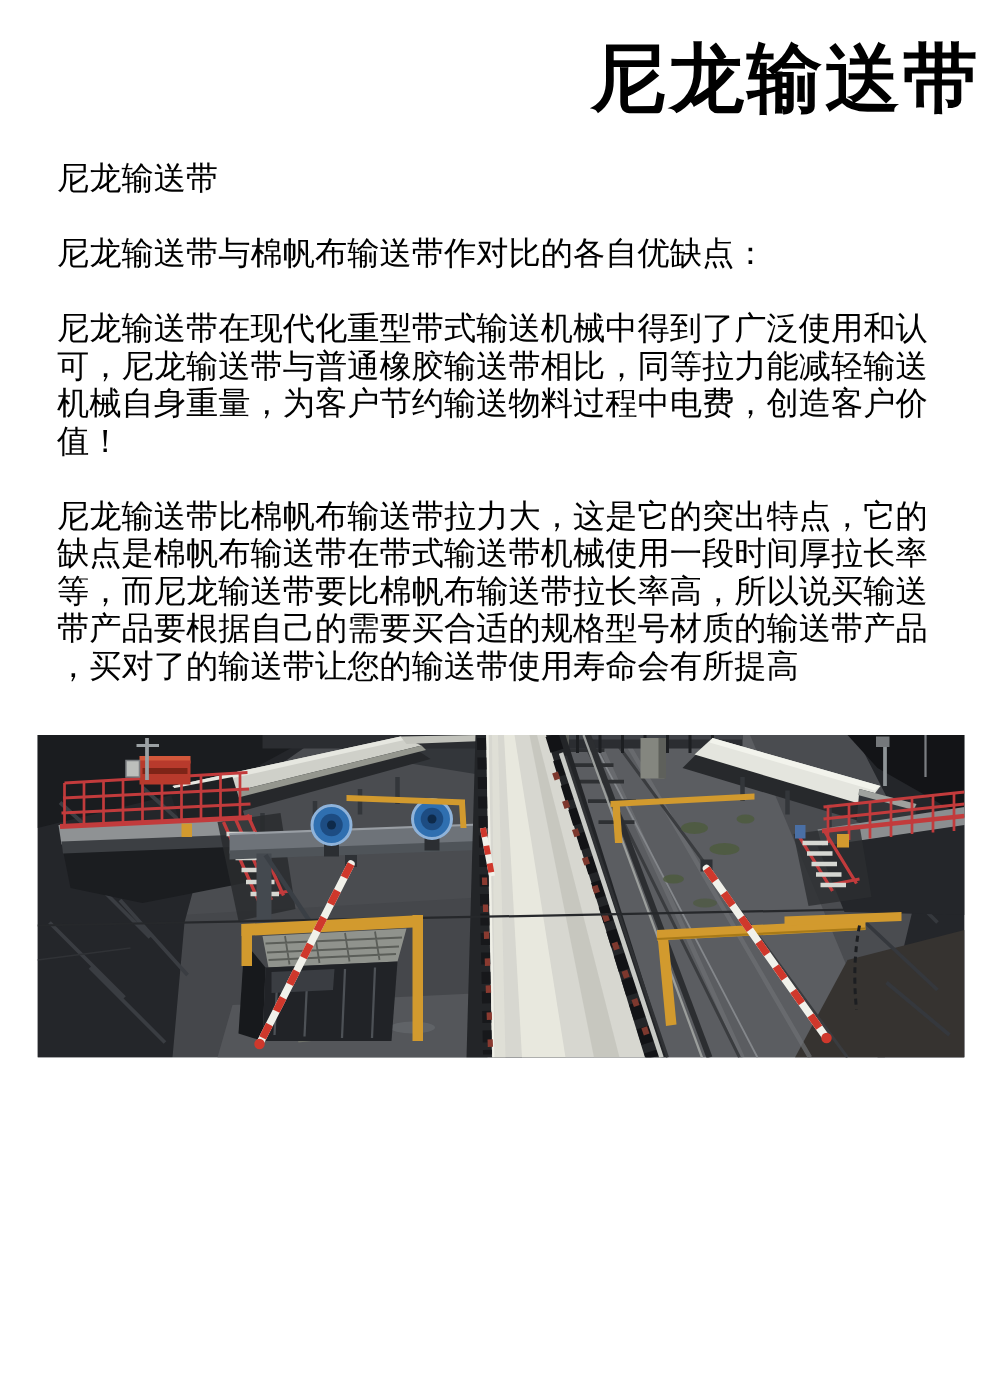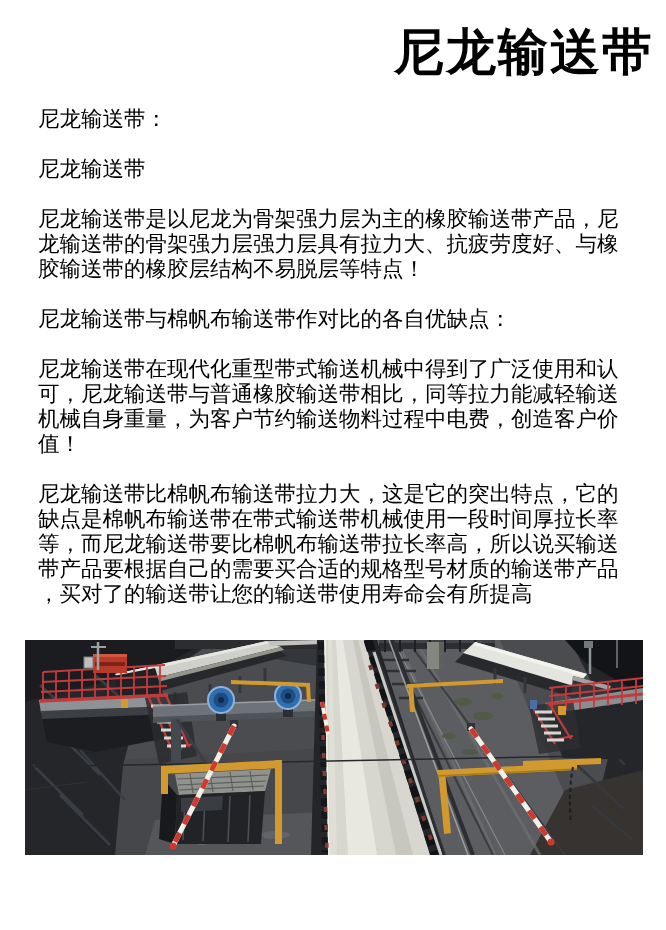--- a/index.html
+++ b/index.html
@@ -21,23 +21,21 @@
   }
   figure.photo svg{display:block;width:618px;height:215px}
 </style>
 </head>
 <body>
 
 <main>
   <h1>尼龙输送带</h1>
 
   <section class="content">
-    <p>尼龙输送带：</p>
     <p>尼龙输送带</p>
-    <p>尼龙输送带是以尼龙为骨架强力层为主的橡胶输送带产品，尼龙输送带的骨架强力层强力层具有拉力大、抗疲劳度好、与橡胶输送带的橡胶层结构不易脱层等特点！</p>
     <p>尼龙输送带与棉帆布输送带作对比的各自优缺点：</p>
     <p>尼龙输送带在现代化重型带式输送机械中得到了广泛使用和认可，尼龙输送带与普通橡胶输送带相比，同等拉力能减轻输送机械自身重量，为客户节约输送物料过程中电费，创造客户价值！</p>
     <p>尼龙输送带比棉帆布输送带拉力大，这是它的突出特点，它的缺点是棉帆布输送带在带式输送带机械使用一段时间厚拉长率等，而尼龙输送带要比棉帆布输送带拉长率高，所以说买输送带产品要根据自己的需要买合适的规格型号材质的输送带产品，买对了的输送带让您的输送带使用寿命会有所提高</p>
   </section>
 
   <figure class="photo" role="img" aria-label="煤场带式输送机设备照片：中间为浅灰色输送带，两侧有红色护栏检修平台、蓝色卷盘、黄色门架和红白相间的警示杆">
     <svg viewBox="0 0 618 215">
 
       <g>
         <rect x="0" y="0" width="618" height="215" fill="#4a4c50"></rect>

